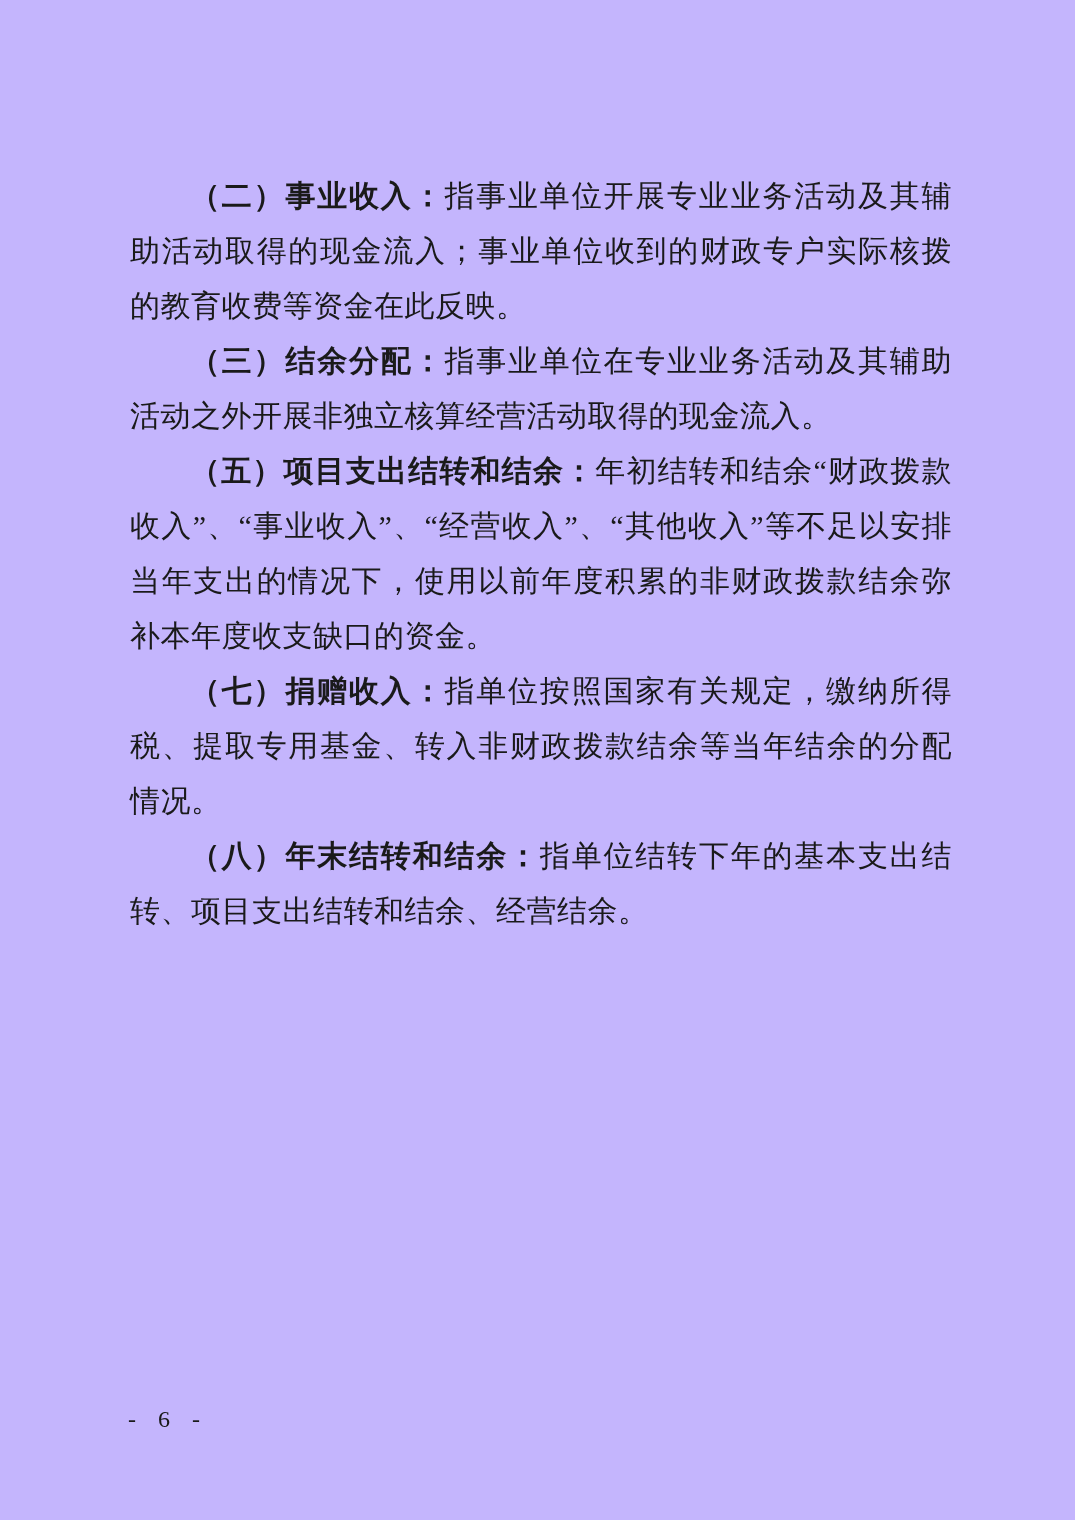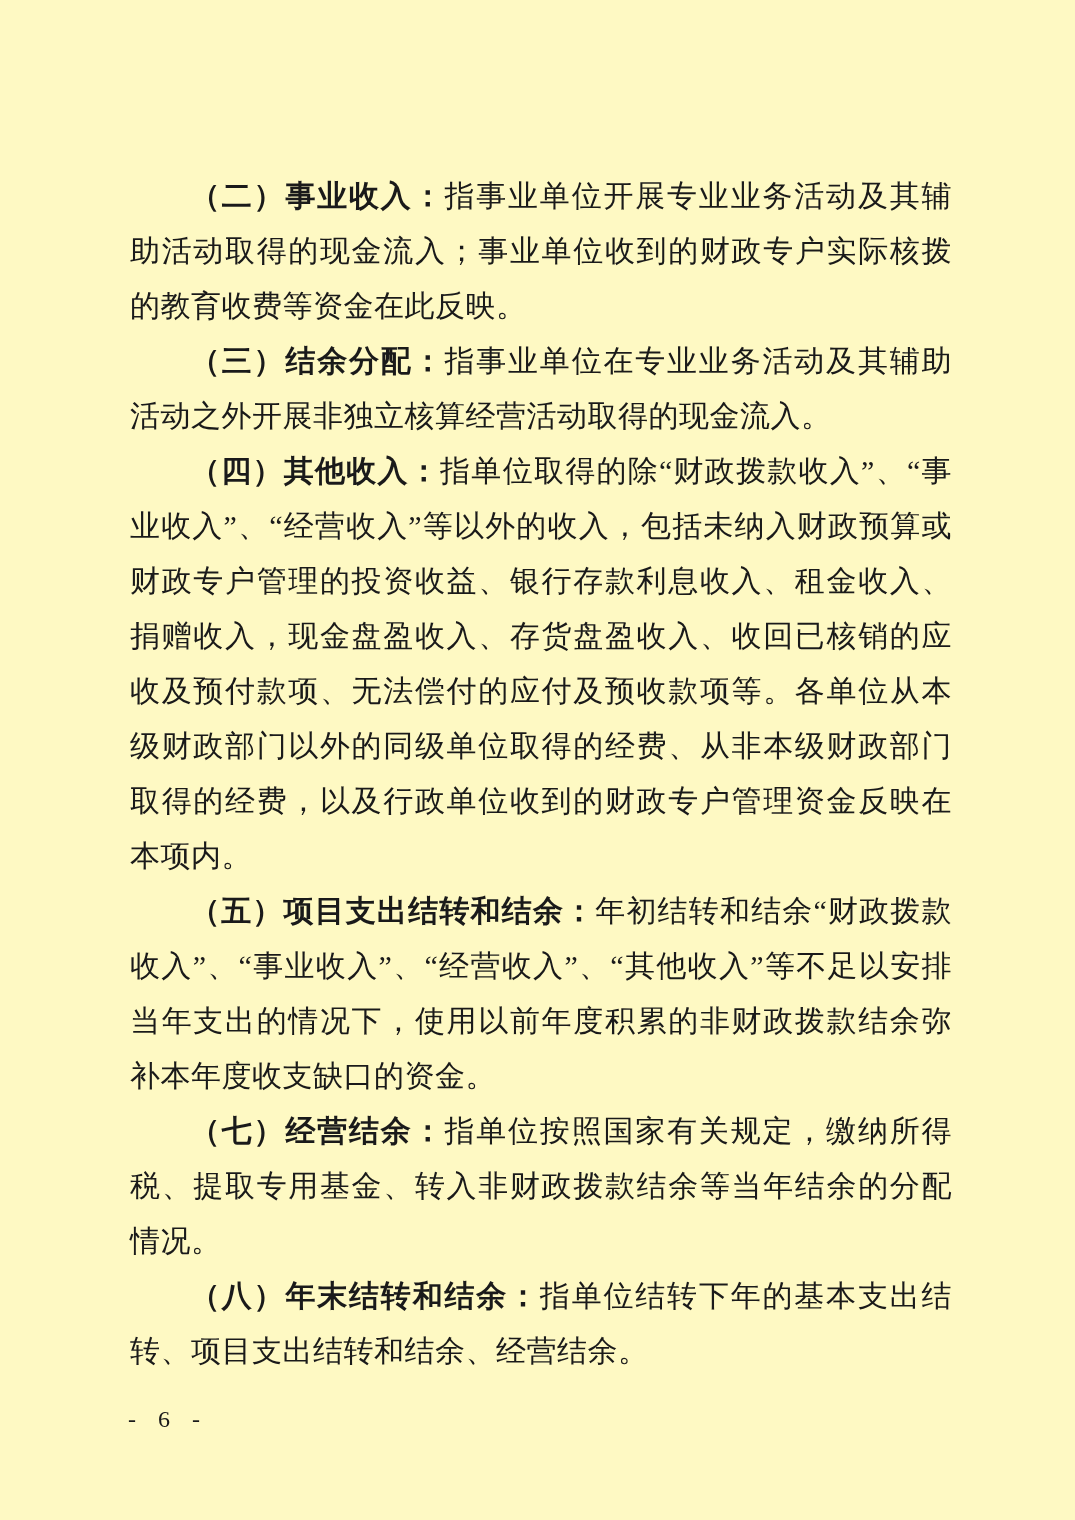--- a/index.html
+++ b/index.html
@@ -5,21 +5,21 @@
   html, body {
     margin: 0;
     padding: 0;
     background: #e8e8e8;
   }
   .page {
     position: relative;
     width: 1075px;
     height: 1520px;
     margin: 0 auto;
-    background: #fef9c3;
+    background: #c4b5fd;
     color: #1a1a1a;
     font-family: "Liberation Serif", "DejaVu Serif", serif;
     overflow: hidden;
   }
   .content {
     position: absolute;
     left: 130px;
     top: 168px;
     width: 822px;
   }
@@ -47,23 +47,22 @@
 </style>
 </head>
 <body>
 
 <div class="page">
   <div class="content" id="paragraph-container">
   <p class="para"><span class="label">（二）事业收入：</span><span>指事业单位开展专业业务活动及其辅助活动取得的现金流入；事业单位收到的财政专户实际核拨的教育收费等资金在此反映。</span></p>
 
   <p class="para"><span class="label">（三）结余分配：</span><span>指事业单位在专业业务活动及其辅助活动之外开展非独立核算经营活动取得的现金流入。</span></p>
 
-  <p class="para"><span class="label">（四）其他收入：</span><span>指单位取得的除“财政拨款收入”、“事业收入”、“经营收入”等以外的收入，包括未纳入财政预算或财政专户管理的投资收益、银行存款利息收入、租金收入、捐赠收入，现金盘盈收入、存货盘盈收入、收回已核销的应收及预付款项、无法偿付的应付及预收款项等。各单位从本级财政部门以外的同级单位取得的经费、从非本级财政部门取得的经费，以及行政单位收到的财政专户管理资金反映在本项内。</span></p>
 
   <p class="para"><span class="label">（五）项目支出结转和结余：</span><span>年初结转和结余“财政拨款收入”、“事业收入”、“经营收入”、“其他收入”等不足以安排当年支出的情况下，使用以前年度积累的非财政拨款结余弥补本年度收支缺口的资金。</span></p>
 
 
-  <p class="para"><span class="label">（七）经营结余：</span><span>指单位按照国家有关规定，缴纳所得税、提取专用基金、转入非财政拨款结余等当年结余的分配情况。</span></p>
+  <p class="para"><span class="label">（七）捐赠收入：</span><span>指单位按照国家有关规定，缴纳所得税、提取专用基金、转入非财政拨款结余等当年结余的分配情况。</span></p>
 
   <p class="para"><span class="label">（八）年末结转和结余：</span><span>指单位结转下年的基本支出结转、项目支出结转和结余、经营结余。</span></p>
 </div>
   <div class="page-number">- 6 -</div>
 </div>
 
 </body></html>

